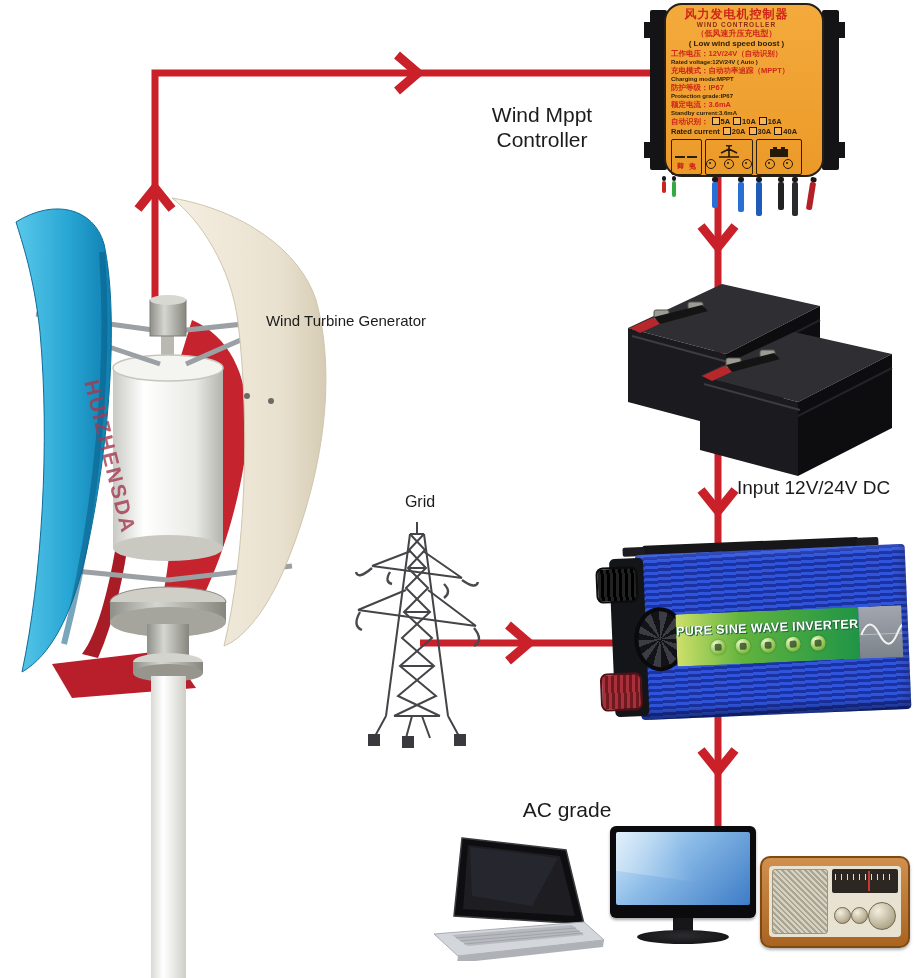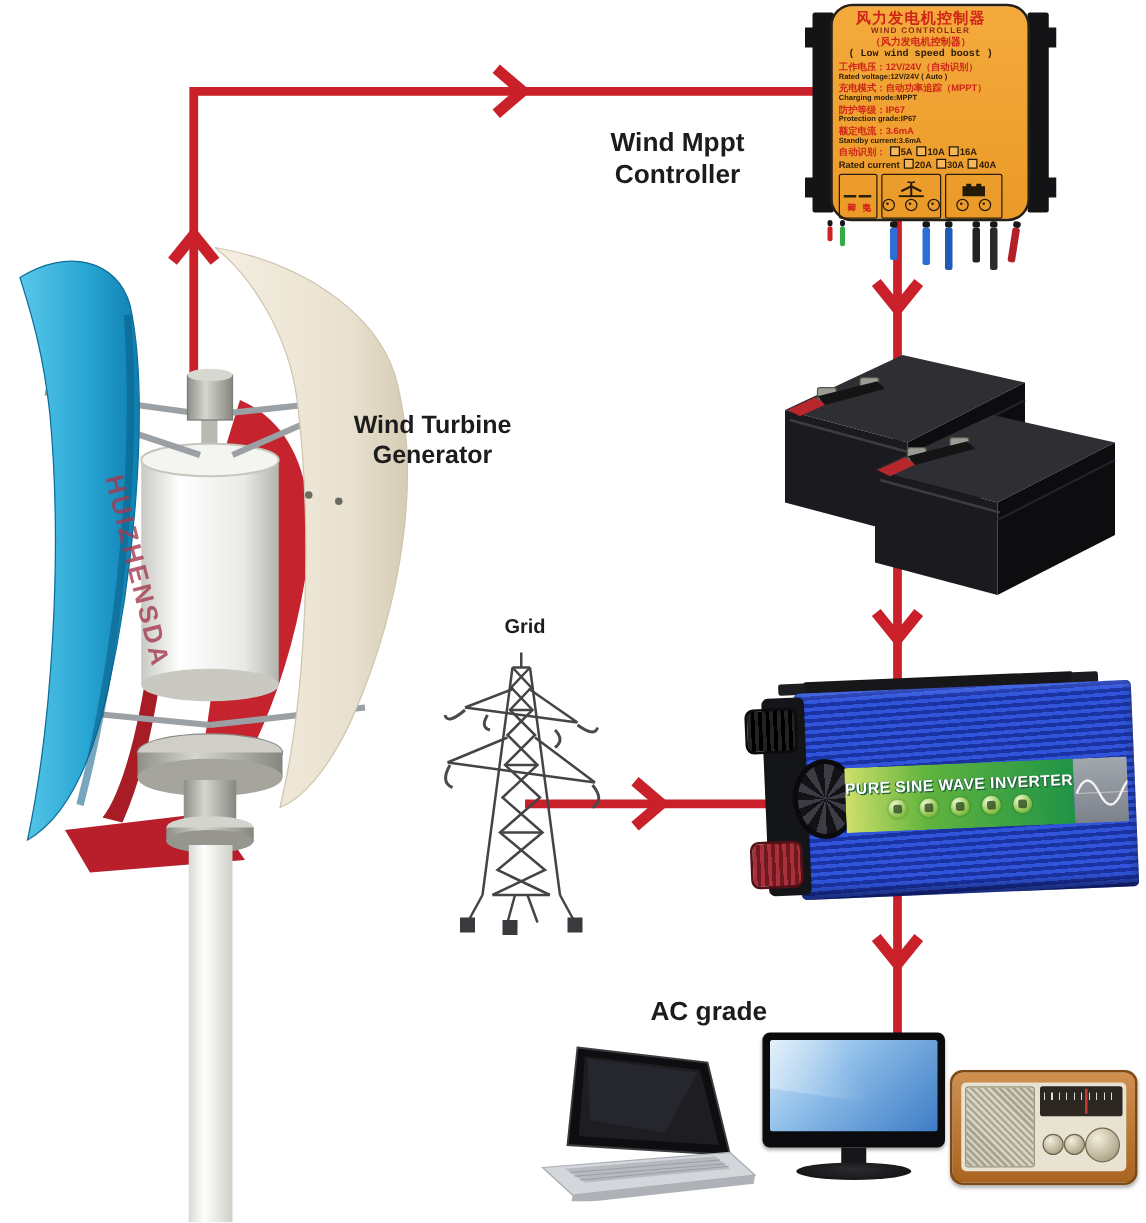--- a/index.html
+++ b/index.html
@@ -2,24 +2,24 @@
 <html><head>
 <meta charset="utf-8">
 <style>
   html,body{margin:0;padding:0;background:#fff;}
   .canvas{position:relative;width:917px;height:978px;background:#fff;overflow:hidden;
           font-family:"Liberation Sans",sans-serif;}
   svg{display:block;}
   .abs{position:absolute;}
 
   
-  .lbl{position:absolute;font-weight:bold;color:#1c1c1c;text-align:center;line-height:1.2;
+  .lbl{position:absolute;font-weight:normal;color:#1c1c1c;text-align:center;line-height:1.2;
        font-family:"Liberation Sans",sans-serif;z-index:6;}
   .lbl-controller{left:452px;top:102px;width:180px;font-size:21px;}
-  .lbl-turbine{left:256px;top:328px;width:180px;font-size:20px;}
+  .lbl-turbine{left:256px;top:312px;width:180px;font-size:15px;}
   .lbl-battery{left:512px;top:330px;width:104px;font-size:20px;}
   .lbl-input{left:737px;top:477px;width:180px;font-size:19px;text-align:left;white-space:nowrap;}
   .lbl-ups{left:504px;top:471px;width:106px;font-size:20px;}
   .lbl-grid{left:382px;top:492px;width:76px;font-size:16px;}
   .lbl-utility{left:452px;top:662px;width:150px;font-size:20px;white-space:nowrap;}
   .lbl-acload{left:512px;top:797px;width:110px;font-size:21px;white-space:nowrap;}
 
   
   .hs{position:absolute;width:17px;background:#141416;z-index:2;border-radius:2px;}
   .hs::before,.hs::after{content:"";position:absolute;background:#141416;width:9px;height:16px;}
@@ -28,21 +28,21 @@
   .hs-r{left:822px;top:10px;height:160px;}
   .hs-r::before{right:-6px;top:12px;} .hs-r::after{right:-6px;bottom:12px;}
   .ctrl{position:absolute;left:664px;top:3px;width:160px;height:174px;z-index:3;
         background:linear-gradient(180deg,#f4aa3c,#eb9a28);border:2px solid #242018;
         border-radius:18px;box-sizing:border-box;padding:3px 20px 2px 5px;text-align:center;}
   .ctrl .cn{color:#cf2418;font-weight:bold;}
   .ctrl .en{color:#2c1c08;font-weight:bold;}
   .c-title{font-size:12px;line-height:13px;letter-spacing:1px;}
   .c-wc{font-size:6.5px;line-height:8px;letter-spacing:1px;color:#8d2a1a;font-weight:bold;}
   .c-sub{font-size:8px;line-height:10px;}
-  .c-sub-en{font-size:8px;line-height:10px;font-family:Liberation Mono, monospace;}
+  .c-sub-en{font-size:8px;line-height:10px;}
   .c-spec-cn{font-size:7.5px;line-height:9.5px;text-align:left;}
   .c-spec-en{font-size:6px;line-height:7.5px;text-align:left;}
   .c-rated{font-size:7.5px;line-height:10px;text-align:left;display:flex;align-items:center;gap:3px;}
   .chk{display:inline-block;width:6px;height:6px;border:1px solid #201505;background:#f7b659;
        vertical-align:-1px;margin-right:1px;}
   .termrow{display:flex;gap:3px;margin-top:2px;height:36px;}
   .tbox{border:1.2px solid #2a1f0c;border-radius:2px;display:flex;align-items:center;justify-content:center;}
   .tbox1{width:30px;gap:2px;}
   .vtxt{writing-mode:vertical-rl;text-orientation:upright;font-size:6.5px;font-weight:bold;color:#cf2418;
         border:1px solid #2a1f0c;padding:0 0px;line-height:8px;background:rgba(255,255,255,0.08);}
@@ -207,21 +207,21 @@
     <circle cx="247" cy="214" r="3" fill="#6b6b64"></circle>
     <circle cx="271" cy="219" r="3" fill="#6b6b64"></circle>
   </svg>
 
   <div class="hs hs-l"></div>
   <div class="hs hs-r"></div>
 
   <div class="ctrl">
     <div class="cn c-title">风力发电机控制器</div>
     <div class="c-wc">WIND CONTROLLER</div>
-    <div class="cn c-sub">（风力发电机控制器）</div>
+    <div class="cn c-sub">（低风速升压充电型）</div>
     <div class="en c-sub-en">( Low wind speed boost )</div>
 
     <div class="cn c-spec-cn">工作电压：12V/24V（自动识别）</div>
     <div class="en c-spec-en">Rated voltage:12V/24V ( Auto )</div>
     <div class="cn c-spec-cn">充电模式：自动功率追踪（MPPT）</div>
     <div class="en c-spec-en">Charging mode:MPPT</div>
     <div class="cn c-spec-cn">防护等级：IP67</div>
     <div class="en c-spec-en">Protection grade:IP67</div>
     <div class="cn c-spec-cn">额定电流：3.6mA</div>
     <div class="en c-spec-en">Standby current:3.6mA</div>
@@ -387,16 +387,17 @@
           <span class="rknob rknob-s"></span>
           <span class="rknob rknob-m"></span>
           <span class="rknob rknob-l"></span>
         </div>
       </div>
     </div>
   </div>
 
   <div class="lbl lbl-controller">Wind Mppt Controller</div>
   <div class="lbl lbl-turbine">Wind Turbine Generator</div>
+  <div class="lbl lbl-input">Input 12V/24V DC</div>
   <div class="lbl lbl-grid">Grid</div>
   <div class="lbl lbl-acload">AC grade</div>
 
 </div>
 
 </body></html>

